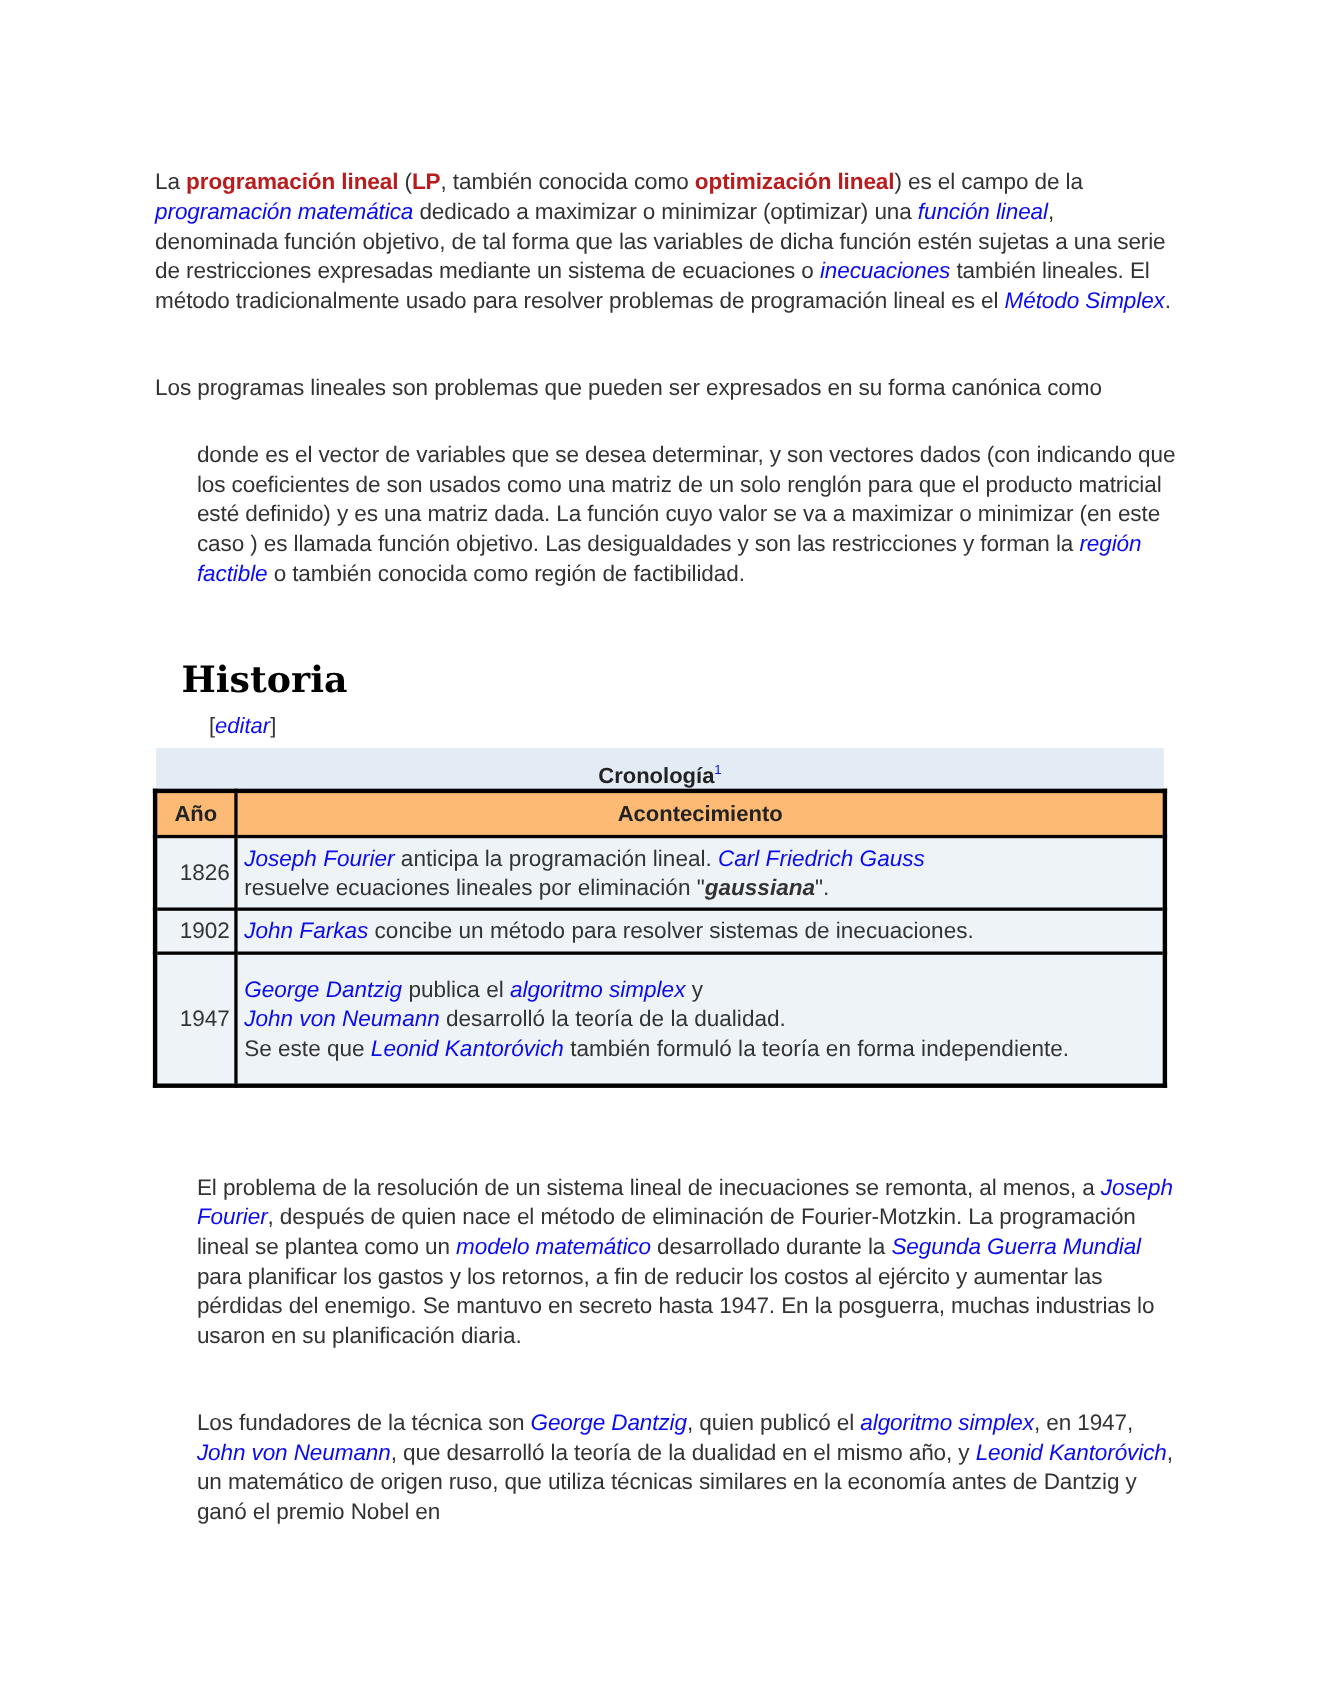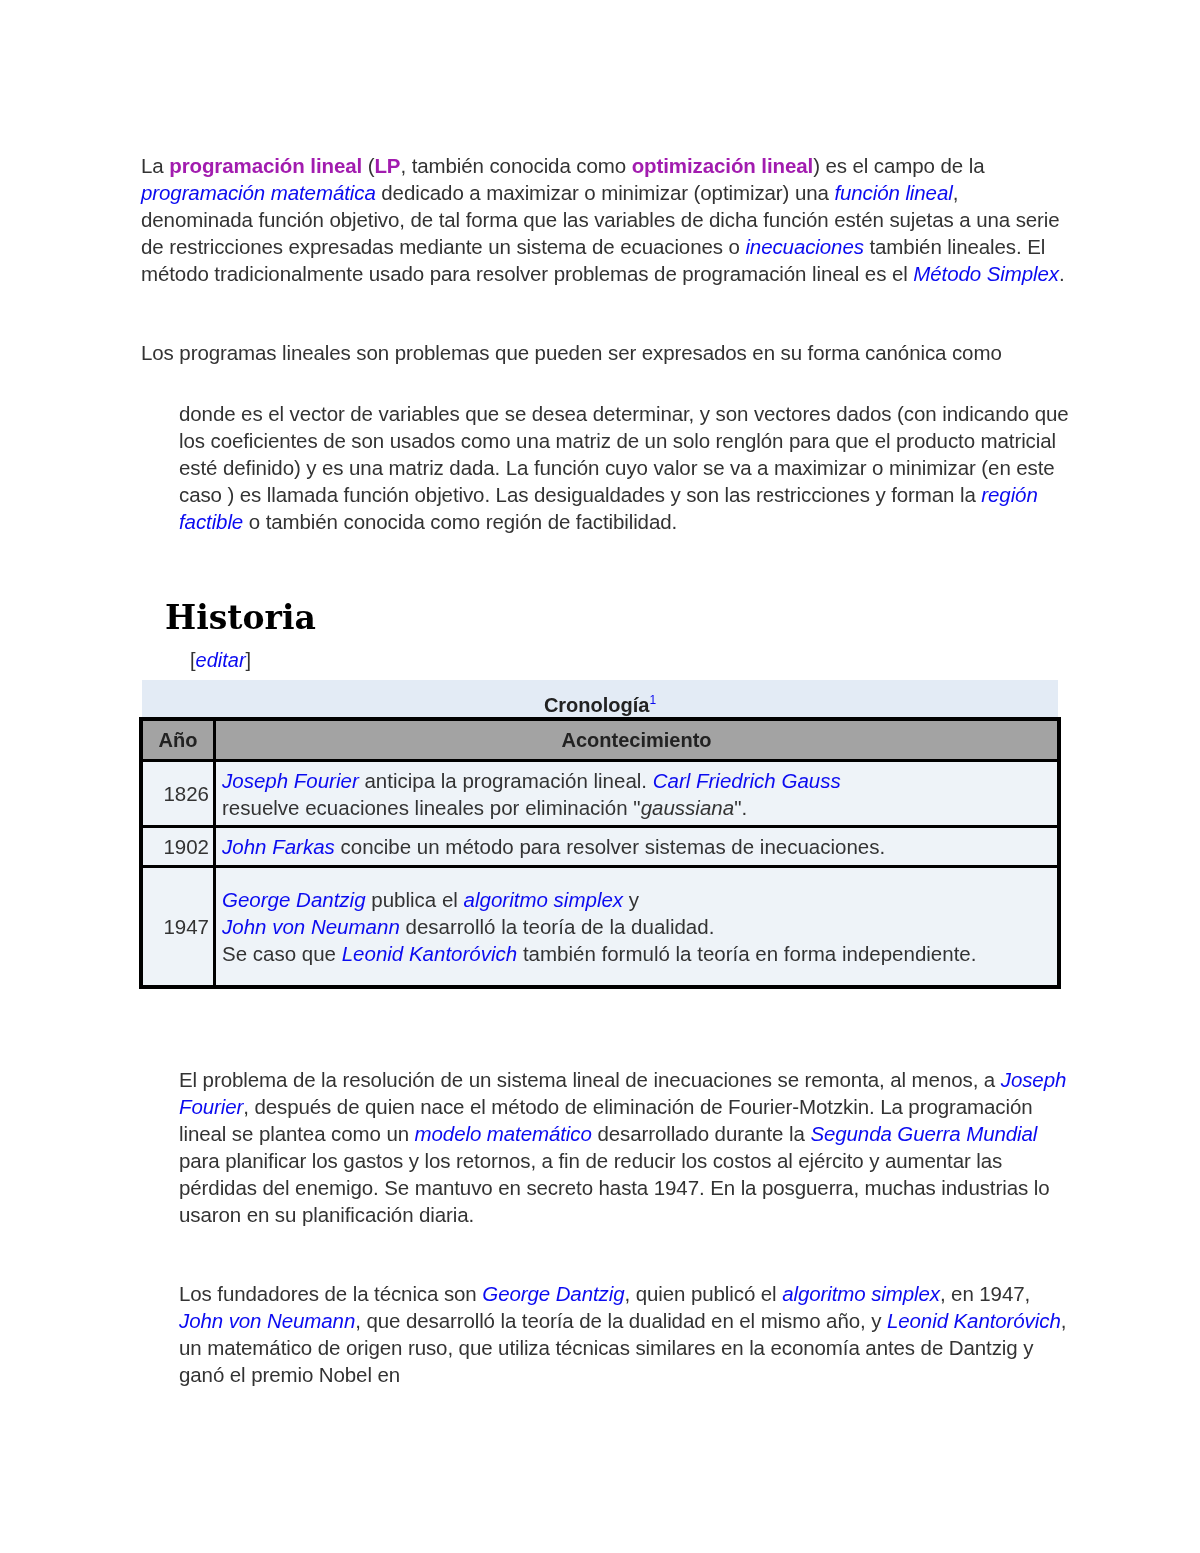--- a/index.html
+++ b/index.html
@@ -1,37 +1,37 @@
 <!DOCTYPE html>
 <html><head>
 <meta charset="utf-8">
 <style>
   html, body { margin: 0; padding: 0; background: #ffffff; }
   body { width: 1200px; height: 1553px; position: relative; overflow: hidden;
          font-family: "Liberation Sans", sans-serif; color: #333333; }
   .p { position: absolute; font-size: 20.5px; line-height: 27px; color: #333; letter-spacing: -0.1px; }
-  .p b { color: #a21caf; }
+  .p b { color: #b91c1c; }
   a { color: #0b0bf0; text-decoration: none; font-style: italic; }
   #intro { left: 141px; top: 152px; width: 925px; }
   #canon { left: 141px; top: 339px; width: 925px; }
   #donde { left: 179px; top: 400px; width: 890px; }
   #hist-title { position: absolute; left: 165px; top: 598px; font-family: "DejaVu Serif", serif;
                 font-weight: bold; font-size: 33px; color: #000; }
   #edit { position: absolute; left: 190px; top: 649px; font-size: 20px; color: #333; }
   #cap { position: absolute; left: 142px; top: 680px; width: 916px; height: 38px; background: #e3ebf5;
          text-align: center; font-weight: bold; font-size: 20px; line-height: 40px; color: #222; }
   #cap sup { font-size: 12px; color: #0b0bf0; font-weight: normal; }
   table { position: absolute; left: 139px; top: 717px; width: 922px; border-collapse: collapse;
           border: 4px solid #000; font-size: 20.5px; color: #333; }
   td, th { border: 3px solid #000; background: #eef3f8; padding: 2px 6px; vertical-align: middle; line-height: 27px; }
-  th { background: #a3a3a3; color: #222; font-size: 20px; height: 34px; }
+  th { background: #fdba74; color: #222; font-size: 20px; height: 34px; }
   td.yr { width: 62px; text-align: right; padding: 2px 4px; }
   #p-hist1 { left: 179px; top: 1066px; width: 890px; }
   #p-hist2 { left: 179px; top: 1280px; width: 890px; }
-  i { font-style: italic; }
+  i { font-style: italic; font-weight: bold; }
 </style>
 </head>
 <body>
 
 <div class="p" id="intro"><span>La </span><b>programación lineal</b><span> (</span><b>LP</b><span>, también conocida como </span><b>optimización lineal</b><span>) es el campo de la </span><a>programación matemática</a><span> dedicado a maximizar o minimizar (optimizar) una </span><a>función lineal</a><span>, denominada función objetivo, de tal forma que las variables de dicha función estén sujetas a una serie de restricciones expresadas mediante un sistema de ecuaciones o </span><a>inecuaciones</a><span> también lineales. El método tradicionalmente usado para resolver problemas de programación lineal es el </span><a>Método Simplex</a><span>.</span></div>
 
 <div class="p" id="canon">Los programas lineales son problemas que pueden ser expresados en su forma canónica como</div>
 
 <div class="p" id="donde"><span>donde  es el vector de variables que se desea determinar,  y  son vectores dados (con  indicando que los coeficientes de  son usados como una matriz de un solo renglón para que el producto matricial esté definido) y  es una matriz dada. La función cuyo valor se va a maximizar o minimizar (en este caso ) es llamada función objetivo. Las desigualdades  y  son las restricciones y forman la </span><a>región factible</a><span> o también conocida como región de factibilidad.</span></div>
 
@@ -49,20 +49,20 @@
   <tr style="height:66px">
     <td class="yr">1826</td>
     <td><a>Joseph Fourier</a><span> anticipa la programación lineal. </span><a>Carl Friedrich Gauss</a><br><span> resuelve ecuaciones lineales por eliminación "</span><i>gaussiana</i><span>".</span></td>
   </tr>
   <tr style="height:40px">
     <td class="yr">1902</td>
     <td><a>John Farkas</a><span> concibe un método para resolver sistemas de inecuaciones.</span></td>
   </tr>
   <tr style="height:120px">
     <td class="yr">1947</td>
-    <td><a>George Dantzig</a><span> publica el </span><a>algoritmo simplex</a><span> y</span><br><a>John von Neumann</a><span> desarrolló la teoría de la dualidad.</span><br><span>Se caso que </span><a>Leonid Kantoróvich</a><span> también formuló la teoría en forma independiente.</span></td>
+    <td><a>George Dantzig</a><span> publica el </span><a>algoritmo simplex</a><span> y</span><br><a>John von Neumann</a><span> desarrolló la teoría de la dualidad.</span><br><span>Se este que </span><a>Leonid Kantoróvich</a><span> también formuló la teoría en forma independiente.</span></td>
   </tr>
 </tbody>
   </table>
 
 <div class="p" id="p-hist1"><span>El problema de la resolución de un sistema lineal de inecuaciones se remonta, al menos, a </span><a>Joseph Fourier</a><span>, después de quien nace el método de eliminación de Fourier-Motzkin. La programación lineal se plantea como un </span><a>modelo matemático</a><span> desarrollado durante la </span><a>Segunda Guerra Mundial</a><span> para planificar los gastos y los retornos, a fin de reducir los costos al ejército y aumentar las pérdidas del enemigo. Se mantuvo en secreto hasta 1947. En la posguerra, muchas industrias lo usaron en su planificación diaria.</span></div>
 
 <div class="p" id="p-hist2"><span>Los fundadores de la técnica son </span><a>George Dantzig</a><span>, quien publicó el </span><a>algoritmo simplex</a><span>, en 1947, </span><a>John von Neumann</a><span>, que desarrolló la teoría de la dualidad en el mismo año, y </span><a>Leonid Kantoróvich</a><span>, un matemático de origen ruso, que utiliza técnicas similares en la economía antes de Dantzig y ganó el premio Nobel en</span></div>
 
 </body></html>

